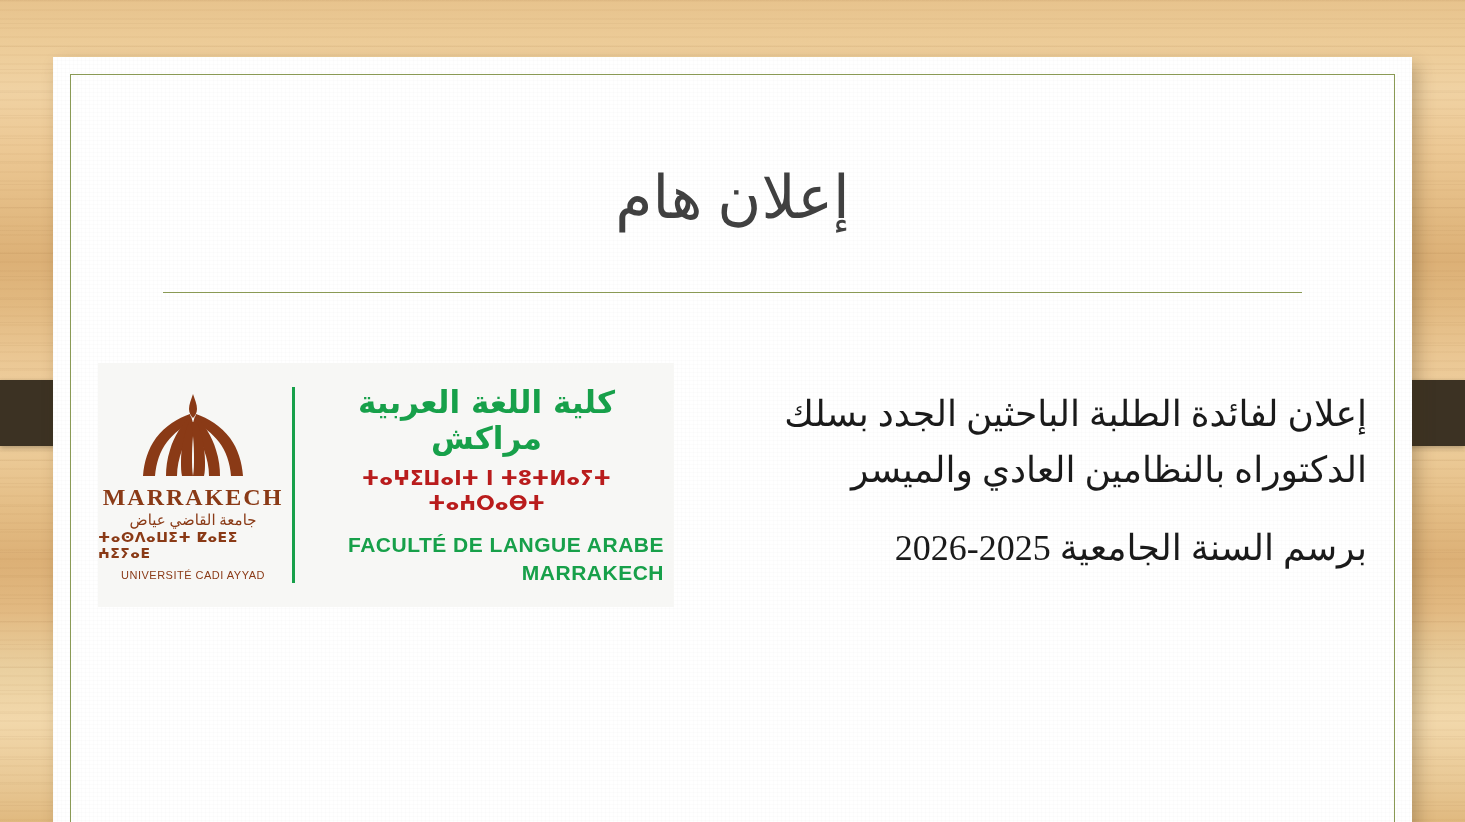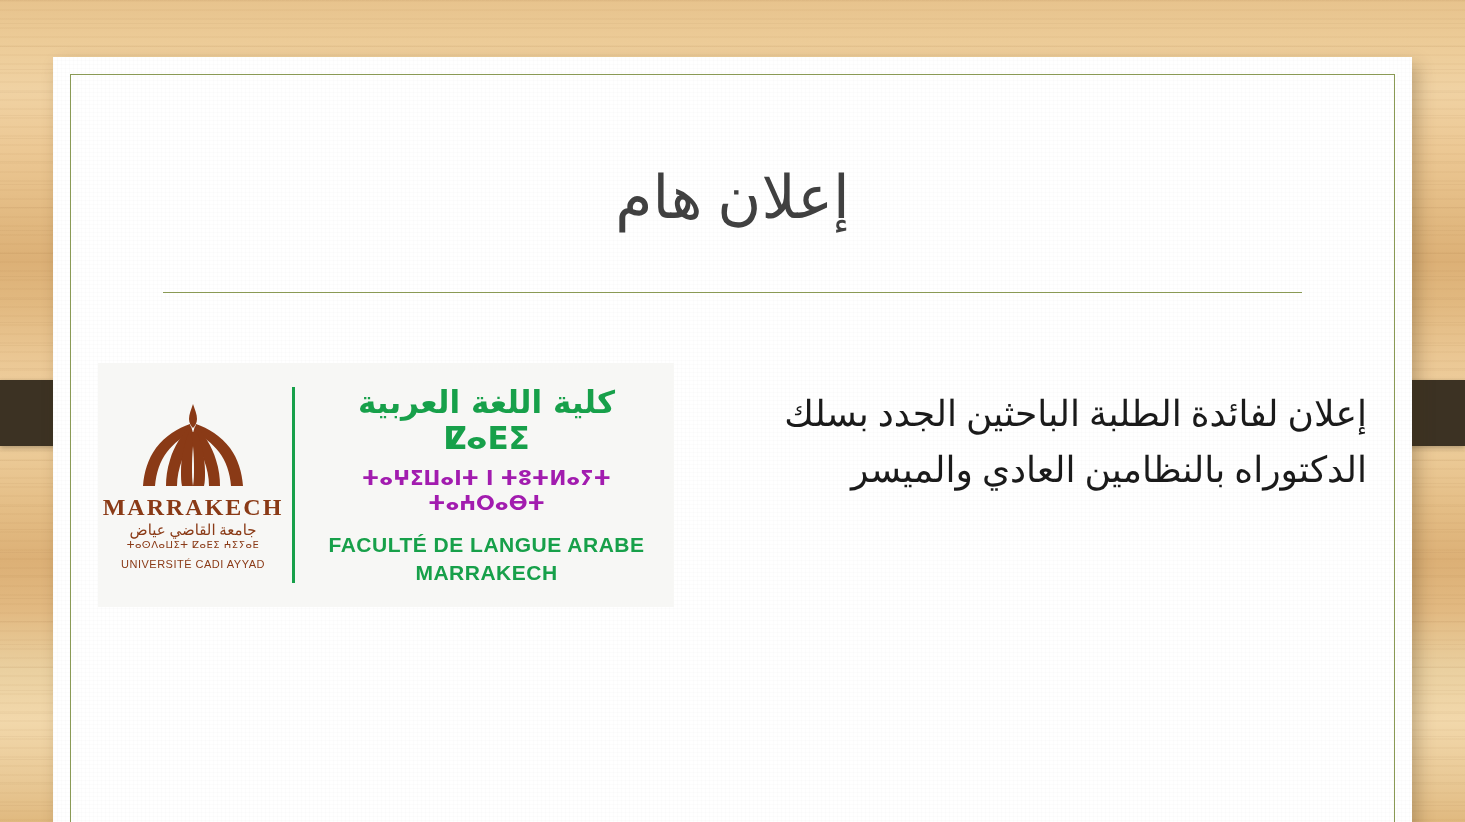--- a/index.html
+++ b/index.html
@@ -173,24 +173,25 @@
   }
   .emblem-ar {
     font-family: "Liberation Serif", serif;
     font-size: 15px;
     color: #8a3a16;
     margin-top: 0;
     direction: rtl;
   }
   .emblem-tif {
     font-family: "DejaVu Sans", sans-serif;
-    font-size: 10px;
+    font-size: 14px;
     color: #8a3a16;
     letter-spacing: 0.5px;
     margin-top: 0;
+    font-weight: bold;
   }
   .emblem-fr {
     font-family: "Liberation Sans", sans-serif;
     font-size: 11px;
     color: #8a3a16;
     letter-spacing: 0.5px;
     margin-top: 8px;
   }
   .logo-divider {
     width: 3px;
@@ -207,34 +208,35 @@
   .name-ar {
     font-family: "DejaVu Sans", sans-serif;
     direction: rtl;
     color: #17a04a;
     font-weight: 700;
     font-size: 31px;
     line-height: 1.15;
   }
   .name-tif {
     font-family: "DejaVu Sans", sans-serif;
-    color: #a21caf;
+    color: #b91c1c;
     font-weight: 700;
     font-size: 20px;
     line-height: 1.25;
     margin-top: 10px;
   }
   .name-fr {
     font-family: "Liberation Sans", sans-serif;
     color: #17a04a;
     font-weight: 700;
     font-size: 21px;
     line-height: 1.2;
     margin-top: 16px;
     letter-spacing: 0.5px;
+    text-align: right;
   }
 </style>
 </head>
 <body>
 
 <div class="slide-stage">
   <div class="wood-grain"></div>
 
   <div class="edge-bar left"></div>
   <div class="edge-bar right"></div>
@@ -243,20 +245,21 @@
     <div class="paper-texture"></div>
     <div class="slide-inner-border"></div>
 
     <div class="slide-title">إعلان هام</div>
     <div class="title-rule"></div>
 
     <div class="content-row">
 
       <div class="announce-text">
         <p>إعلان لفائدة الطلبة الباحثين الجدد بسلك الدكتوراه بالنظامين العادي والميسر</p>
+        <p>برسم السنة الجامعية 2025-2026</p>
       </div>
 
       <div class="logo-box">
 
         <div class="emblem">
           <svg width="150" height="92" viewBox="0 0 150 92">
             <g fill="#8a3a16">
               <path d="M75 4 c-2 6 -4 10 -4 15 c0 4 2 7 4 9 c2 -2 4 -5 4 -9 c0 -5 -2 -9 -4 -15 z"></path>
               <path d="M75 30 c-10 -6 -22 -8 -33 -6 c9 4 17 10 23 18 c4 5 7 12 8 20 l4 0 c1 -8 4 -15 8 -20 c6 -8 14 -14 23 -18 c-11 -2 -23 0 -33 6 z" opacity="0"></path>
               <path d="M72 24 C60 28 47 36 38 48 c-8 11 -12 24 -13 38 l12 0 c1 -13 5 -25 12 -34 c7 -9 16 -16 25 -20 z"></path>
@@ -270,21 +273,21 @@
           <div class="emblem-word">MARRAKECH</div>
           <div class="emblem-ar">جامعة القاضي عياض</div>
           <div class="emblem-tif">ⵜⴰⵙⴷⴰⵡⵉⵜ ⵇⴰⴹⵉ ⵄⵉⵢⴰⴹ</div>
           <div class="emblem-fr">UNIVERSITÉ CADI AYYAD</div>
         </div>
 
         <div class="logo-divider"></div>
 
         <div class="logo-names">
           <div class="name-ar">كلية اللغة العربية</div>
-          <div class="name-ar">ⵇⴰⴹⵉ</div>
+          <div class="name-ar">مراكش</div>
           <div class="name-tif">ⵜⴰⵖⵉⵡⴰⵏⵜ ⵏ ⵜⵓⵜⵍⴰⵢⵜ ⵜⴰⵄⵔⴰⴱⵜ</div>
           <div class="name-fr">FACULTÉ DE LANGUE ARABE</div>
           <div class="name-fr" style="margin-top:2px;">MARRAKECH</div>
         </div>
 
       </div>
 
     </div>
   </div>
 </div>

